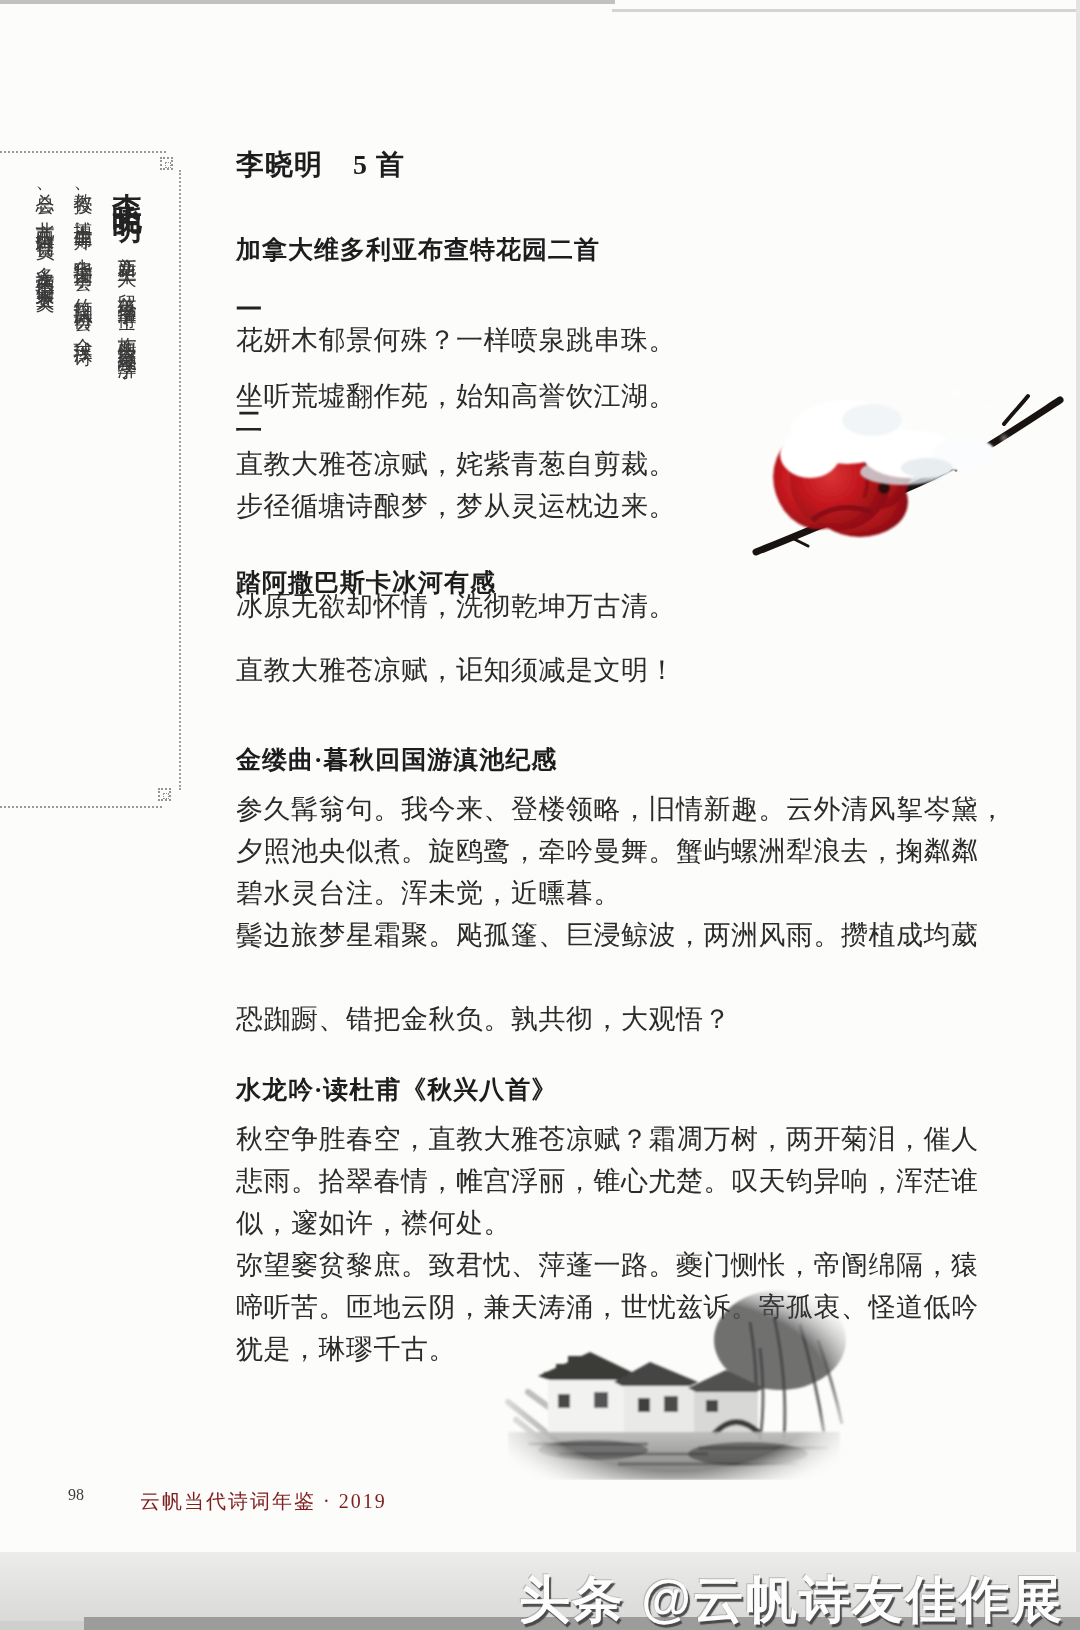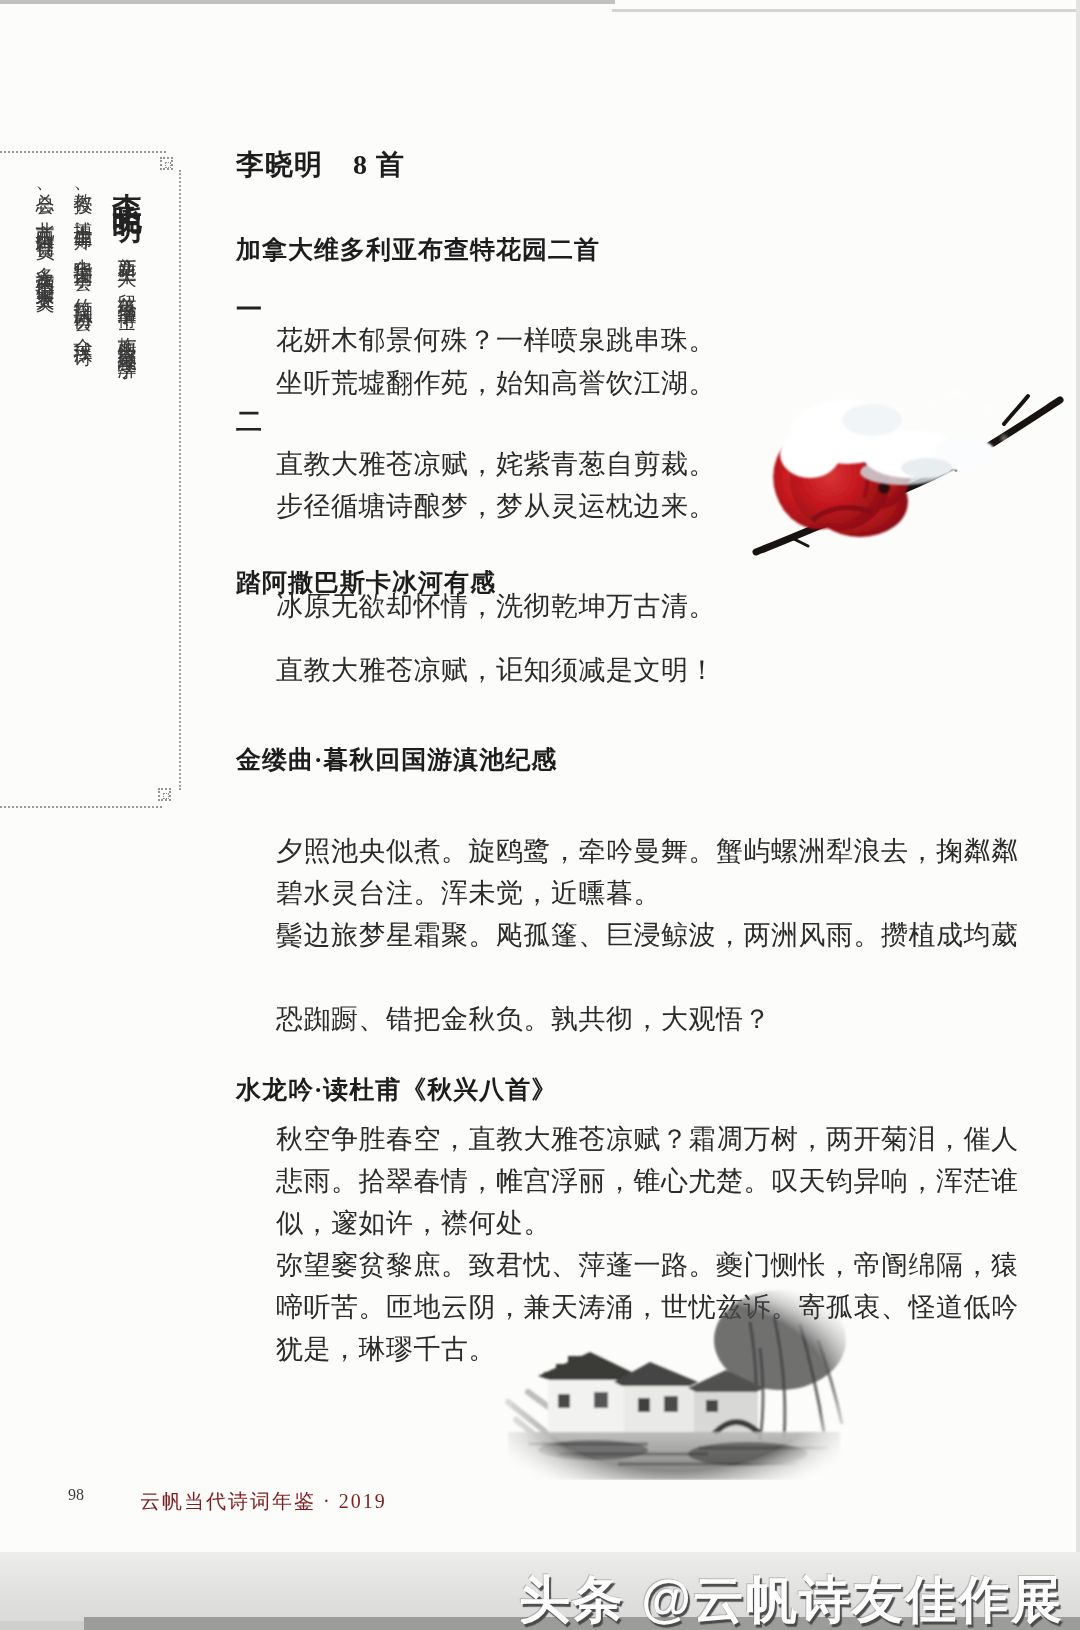--- a/index.html
+++ b/index.html
@@ -44,21 +44,21 @@
     white-space:nowrap;
   }
   .bio-col-1 { left:112px; top:168px; height:640px; }
   .bio-col-2 { left:74px;  top:178px; height:612px; }
   .bio-col-3 { left:36px;  top:178px; height:612px; }
   .bio-lead { font-size:30px; font-weight:bold; letter-spacing:11px; color:#222; }
   .page-heading { position:absolute; left:236px; top:146px; font-size:28px; font-weight:bold; color:#1d1d1d; letter-spacing:1px; white-space:nowrap; }
   .page-heading .count { margin-left:30px; }
   .poem-title { position:absolute; left:236px; font-size:25px; font-weight:bold; color:#1d1d1d; letter-spacing:1px; white-space:nowrap; }
   .section-label { position:absolute; left:236px; font-size:26px; font-weight:bold; color:#222; }
-  .poem-line { position:absolute; left:236px; font-size:27px; color:#2b2b2b; letter-spacing:0.5px; white-space:nowrap;margin-left:40px; }
+  .poem-line { position:absolute; left:236px; font-size:27px; color:#2b2b2b; letter-spacing:0.5px; white-space:nowrap; }
 
   
   .footer-pagenum { position:absolute; left:68px; top:1486px; font-size:16px; color:#3d3d3d; font-family:"Liberation Serif", serif; }
   .footer-booktitle { position:absolute; left:140px; top:1488px; font-size:20px; color:#7f1d1d; letter-spacing:2px; }
 
   
   .watermark {
     position:absolute; right:16px; top:1566px;
     font-family:"Liberation Sans", "DejaVu Sans", sans-serif;
     font-size:51px; font-weight:bold; letter-spacing:2px;
@@ -87,36 +87,37 @@
   <div class="frame-right"></div>
   <div class="frame-bottom"></div>
   <div class="frame-orn orn-top"></div>
   <div class="frame-orn orn-bottom"></div>
 
   <div class="bio-col bio-col-1"><span class="bio-lead">李晓明，</span><span>新西兰华人，留英经济学博士，梅西大学金融经济学</span></div>
   <div class="bio-col bio-col-2"><span>教授、博士生导师。中华诗词学会、竹韵汉诗协会、全球汉诗</span></div>
   <div class="bio-col bio-col-3"><span>总会、北京西山诗社会员。多次荣膺诗词大赛大奖。</span></div>
 
   <div class="page-heading">
-    <span>李晓明</span><span class="count">8 首</span>
+    <span>李晓明</span><span class="count">5 首</span>
   </div>
 
   <div class="poem-title" style="top:233px">加拿大维多利亚布查特花园二首</div>
   <div class="section-label" style="top:292px">一</div>
   <div class="poem-line" style="top:322px">花妍木郁景何殊？一样喷泉跳串珠。</div>
-  <div class="poem-line" style="top:365px">坐听荒墟翻作苑，始知高誉饮江湖。</div>
+  <div class="poem-line" style="top:378px">坐听荒墟翻作苑，始知高誉饮江湖。</div>
   <div class="section-label" style="top:404px">二</div>
   <div class="poem-line" style="top:446px">直教大雅苍凉赋，姹紫青葱自剪裁。</div>
   <div class="poem-line" style="top:488px">步径循塘诗酿梦，梦从灵运枕边来。</div>
 
   <div class="poem-title" style="top:566px">踏阿撒巴斯卡冰河有感</div>
   <div class="poem-line" style="top:588px">冰原无欲却怀情，洗彻乾坤万古清。</div>
   <div class="poem-line" style="top:652px">直教大雅苍凉赋，讵知须减是文明！</div>
 
   <div class="poem-title" style="top:743px">金缕曲·暮秋回国游滇池纪感</div>
+  <div class="poem-line" style="top:791px">参久髯翁句。我今来、登楼领略，旧情新趣。云外清风挐岑黛，</div>
   <div class="poem-line" style="top:833px">夕照池央似煮。旋鸥鹭，牵吟曼舞。蟹屿螺洲犁浪去，掬粼粼</div>
   <div class="poem-line" style="top:875px">碧水灵台注。浑未觉，近曛暮。</div>
   <div class="poem-line" style="top:917px">鬓边旅梦星霜聚。飐孤篷、巨浸鲸波，两洲风雨。攒植成均葳</div>
   <div class="poem-line" style="top:1001px">恐踟蹰、错把金秋负。孰共彻，大观悟？</div>
 
   <div class="poem-title" style="top:1073px">水龙吟·读杜甫《秋兴八首》</div>
   <div class="poem-line" style="top:1121px">秋空争胜春空，直教大雅苍凉赋？霜凋万树，两开菊泪，催人</div>
   <div class="poem-line" style="top:1163px">悲雨。拾翠春情，帷宫浮丽，锥心尤楚。叹天钧异响，浑茫谁</div>
   <div class="poem-line" style="top:1205px">似，邃如许，襟何处。</div>
   <div class="poem-line" style="top:1247px">弥望窭贫黎庶。致君忱、萍蓬一路。夔门恻怅，帝阍绵隔，猿</div>

